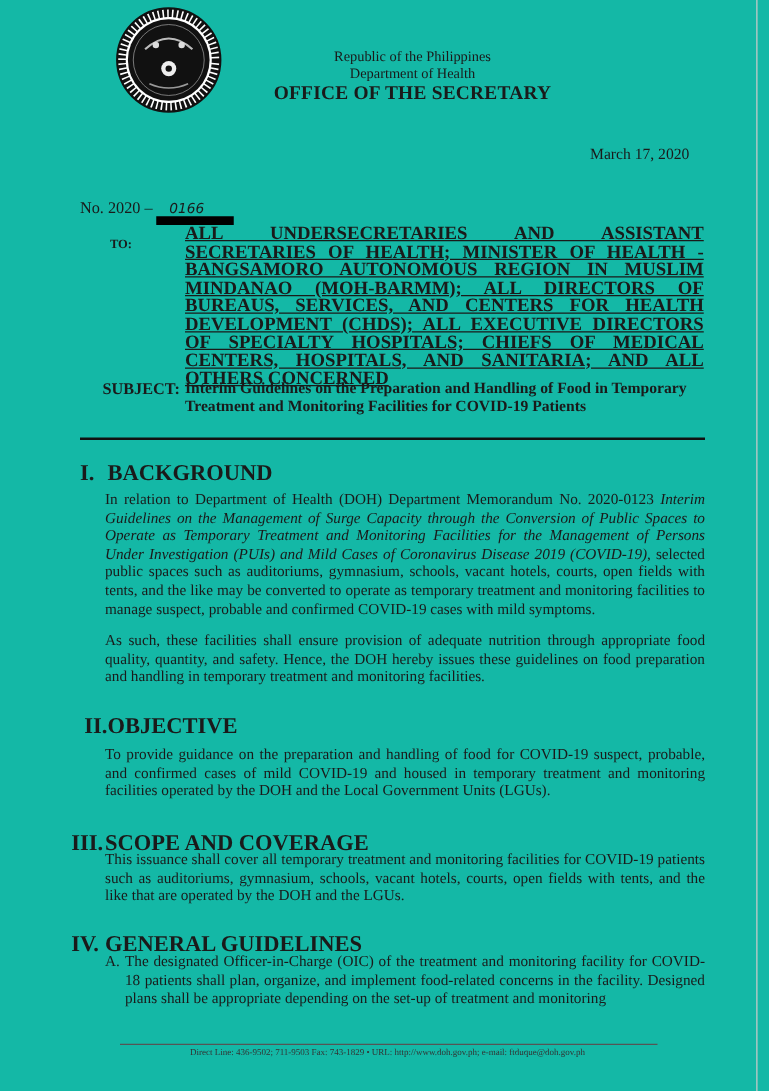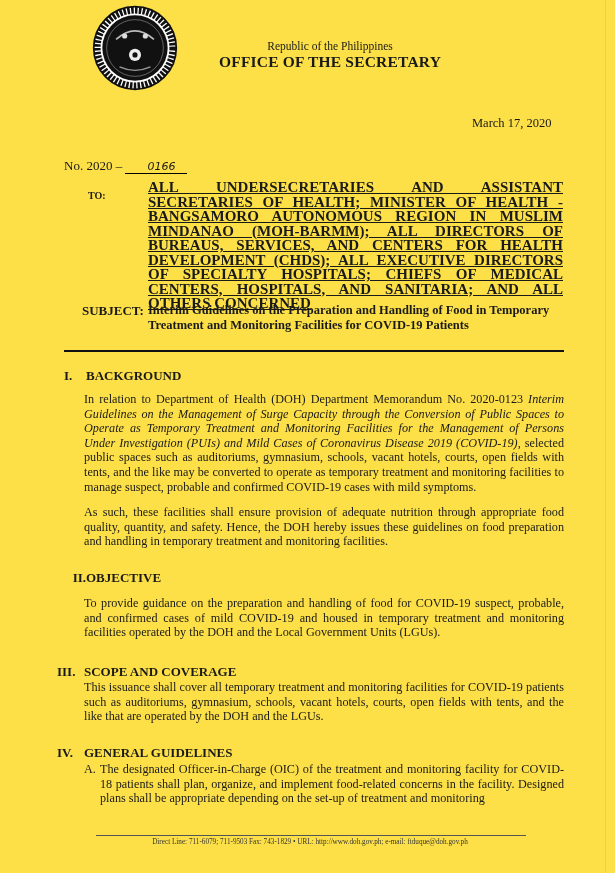--- a/index.html
+++ b/index.html
@@ -2,55 +2,55 @@
 <html><head>
 <meta charset="utf-8">
 <style>
   html, body { margin: 0; padding: 0; }
   body {
     width: 615px; height: 873px; overflow: hidden;
     background: #ffffff; color: #1a1a1a;
     font-family: "Liberation Serif", "DejaVu Serif", serif;
     position: relative;
   }
-  .page { position: absolute; left: 0; top: 0; width: 615px; height: 873px; background: #fde047; }
+  .page { position: absolute; left: 0; top: 0; width: 615px; height: 873px; background: #14b8a6; }
   .right-edge { position: absolute; left: 605px; top: 0; width: 1px; height: 873px; background: #c9c9c9; }
 
   
   .seal { position: absolute; left: 92px; top: 5px; width: 86px; height: 86px; }
   .hdr { position: absolute; left: 200px; top: 40px; width: 260px; text-align: center; }
   .hdr .l1, .hdr .l2 { font-size: 11.5px; line-height: 13px; }
   .hdr .l3 { font-size: 15.5px; font-weight: bold; line-height: 18px; letter-spacing: 0.2px; }
 
   .date { position: absolute; left: 472px; top: 116px; font-size: 12.5px; }
 
   .memo-title { position: absolute; left: 64px; top: 143px; font-size: 13px; font-weight: bold; }
   .memo-no { position: absolute; left: 64px; top: 158px; font-size: 13px; }
   .memo-no .hand {
-    display: inline-block; width: 62px; border-bottom: 1px solid #000000;
+    display: inline-block; width: 62px; border-bottom: 7px solid #000000;
     font-family: "DejaVu Sans", sans-serif; font-style: italic; font-size: 11px;
-    padding-left: 10px; box-sizing: border-box; text-align: center;
+    padding-left: 10px; box-sizing: border-box;
   }
 
   .to-label { position: absolute; left: 88px; top: 190px; font-size: 10px; font-weight: bold; }
   .to-body {
     position: absolute; left: 148px; top: 180px; width: 415px;
     font-size: 15px; font-weight: bold; line-height: 14.5px;
     text-align: justify; text-decoration: underline; text-transform: uppercase;
   }
 
   .subj-label { position: absolute; left: 82px; top: 303px; font-size: 13px; font-weight: bold; }
   .subj-body {
     position: absolute; left: 148px; top: 303px; width: 420px;
     font-size: 12.5px; font-weight: bold; line-height: 14.5px; 
   }
 
   .rule { position: absolute; left: 64px; top: 350px; width: 500px; height: 2px; background: #111; }
 
-  .sec-h { position: absolute; font-size: 13px; font-weight: bold; }
+  .sec-h { position: absolute; font-size: 18px; font-weight: bold; }
   .sec-h .num { display: inline-block; width: 22px; }
   .para {
     position: absolute; left: 84px; width: 480px;
     font-size: 12.2px; line-height: 14.6px; text-align: justify;
   }
   .para i { font-style: italic; }
 
   .item-a { position: absolute; left: 84px; top: 762px; width: 480px; font-size: 12.2px; line-height: 14.6px; text-align: justify; }
   .item-a .letter { position: absolute; left: 0; top: 0; }
   .item-a .txt { margin-left: 16px; }
@@ -72,20 +72,21 @@
     <path d="M28 40 Q50 20 72 40" fill="none" stroke="#bbb" stroke-width="2"></path>
     <circle cx="38" cy="36" r="3" fill="#ddd"></circle>
     <circle cx="62" cy="36" r="3" fill="#ddd"></circle>
     <circle cx="50" cy="58" r="7" fill="#eee"></circle>
     <circle cx="50" cy="58" r="3" fill="#111"></circle>
     <path d="M32 72 Q50 80 68 72" fill="none" stroke="#999" stroke-width="1.5"></path>
   </svg>
 
   <div class="hdr">
     <div class="l1">Republic of the Philippines</div>
+    <div class="l2">Department of Health</div>
     <div class="l3">OFFICE OF THE SECRETARY</div>
   </div>
 
   <div class="date">March 17, 2020</div>
 
   <div class="memo-no">
     <span>No. 2020 –</span>
     <span class="hand">0166</span>
   </div>
 
@@ -116,15 +117,15 @@
   <div class="sec-h" style="left:57px; top:745px;">
     <span class="num" style="width:27px">IV.</span><span>GENERAL GUIDELINES</span>
   </div>
   <div class="item-a">
     <span class="letter">A.</span>
     <div class="txt">The designated Officer-in-Charge (OIC) of the treatment and monitoring facility for COVID-18 patients shall plan, organize, and implement food-related concerns in the facility. Designed plans shall be appropriate depending on the set-up of treatment and monitoring</div>
   </div>
 
   <div class="footer-rule"></div>
   <div class="footer">
-    <div>Direct Line: 711-6079; 711-9503 Fax: 743-1829 • URL: http://www.doh.gov.ph; e-mail: ftduque@doh.gov.ph</div>
+    <div>Direct Line: 436-9502; 711-9503 Fax: 743-1829 • URL: http://www.doh.gov.ph; e-mail: ftduque@doh.gov.ph</div>
   </div>
 </div>
 
 </body></html>

